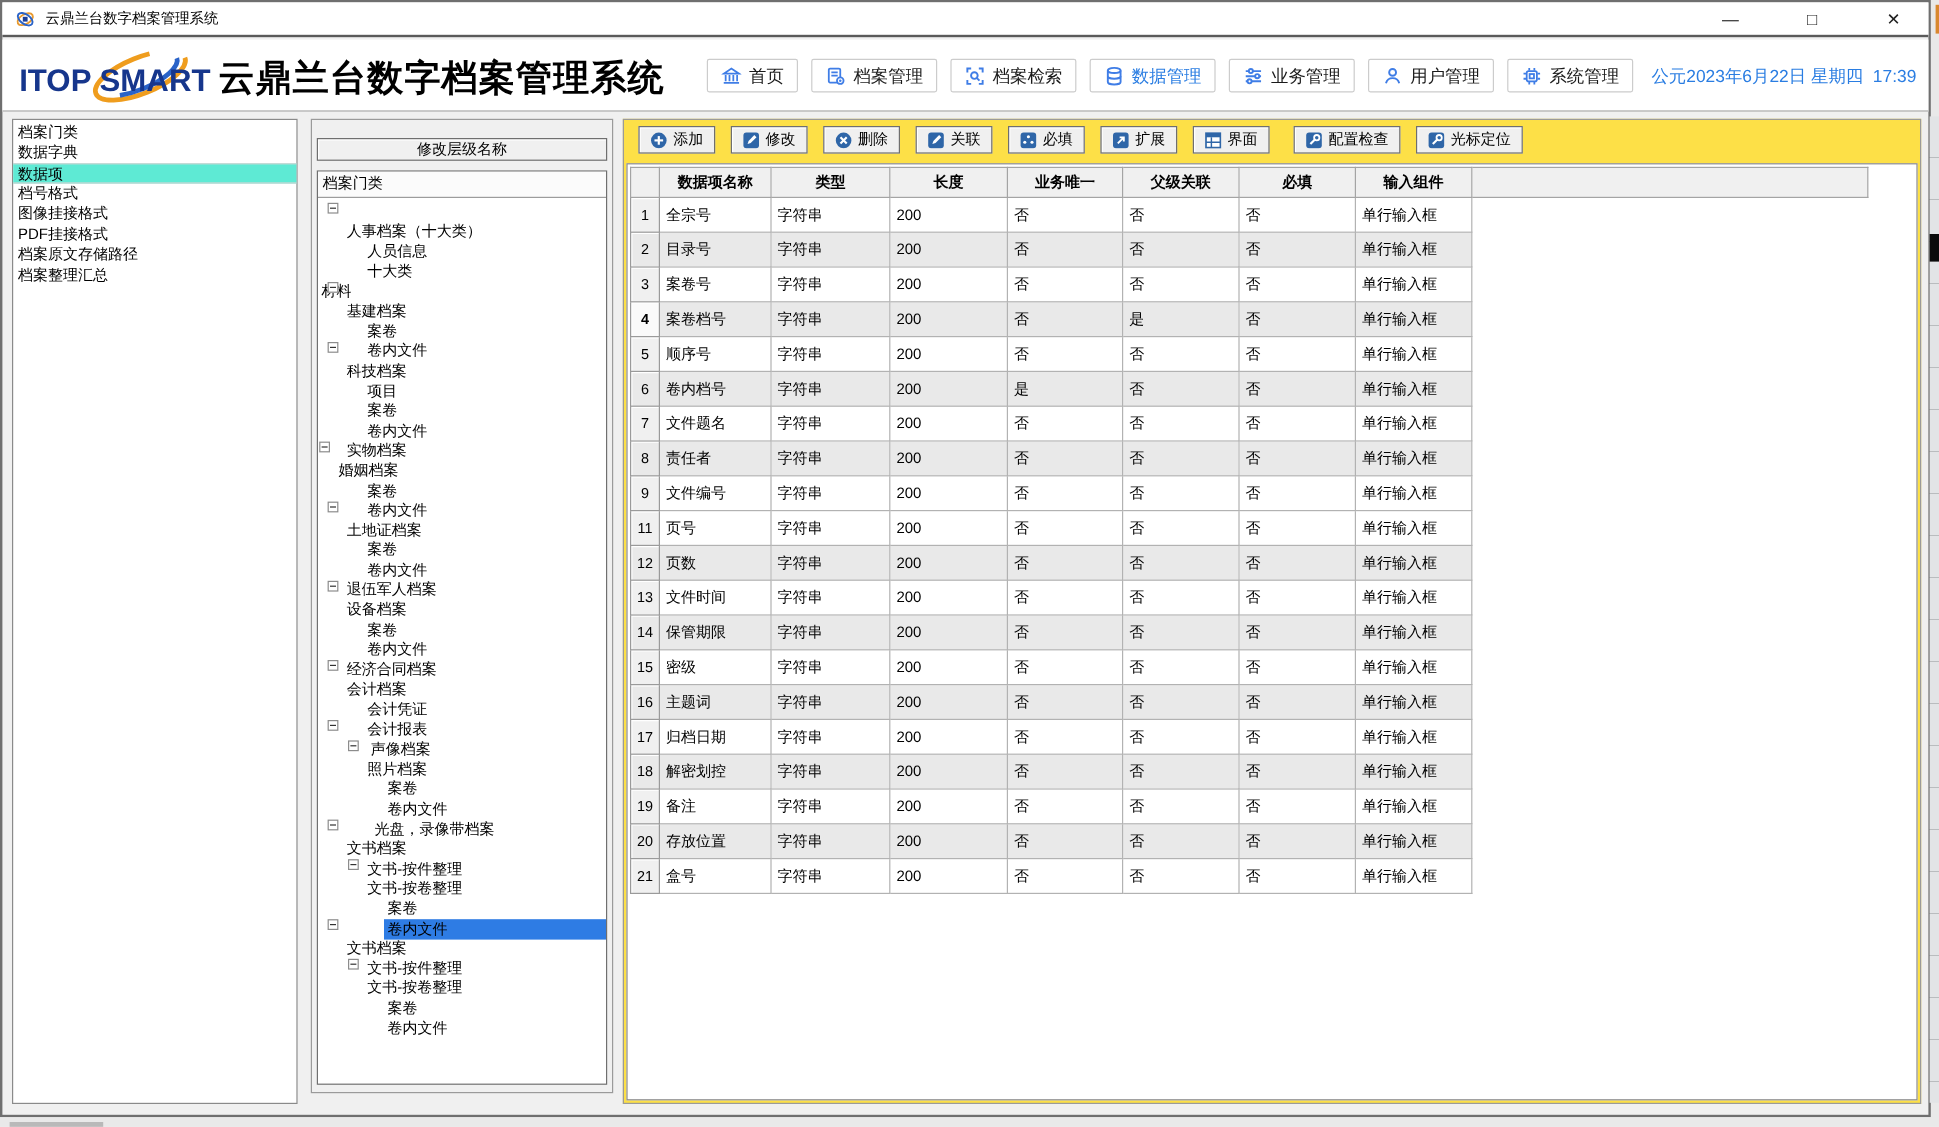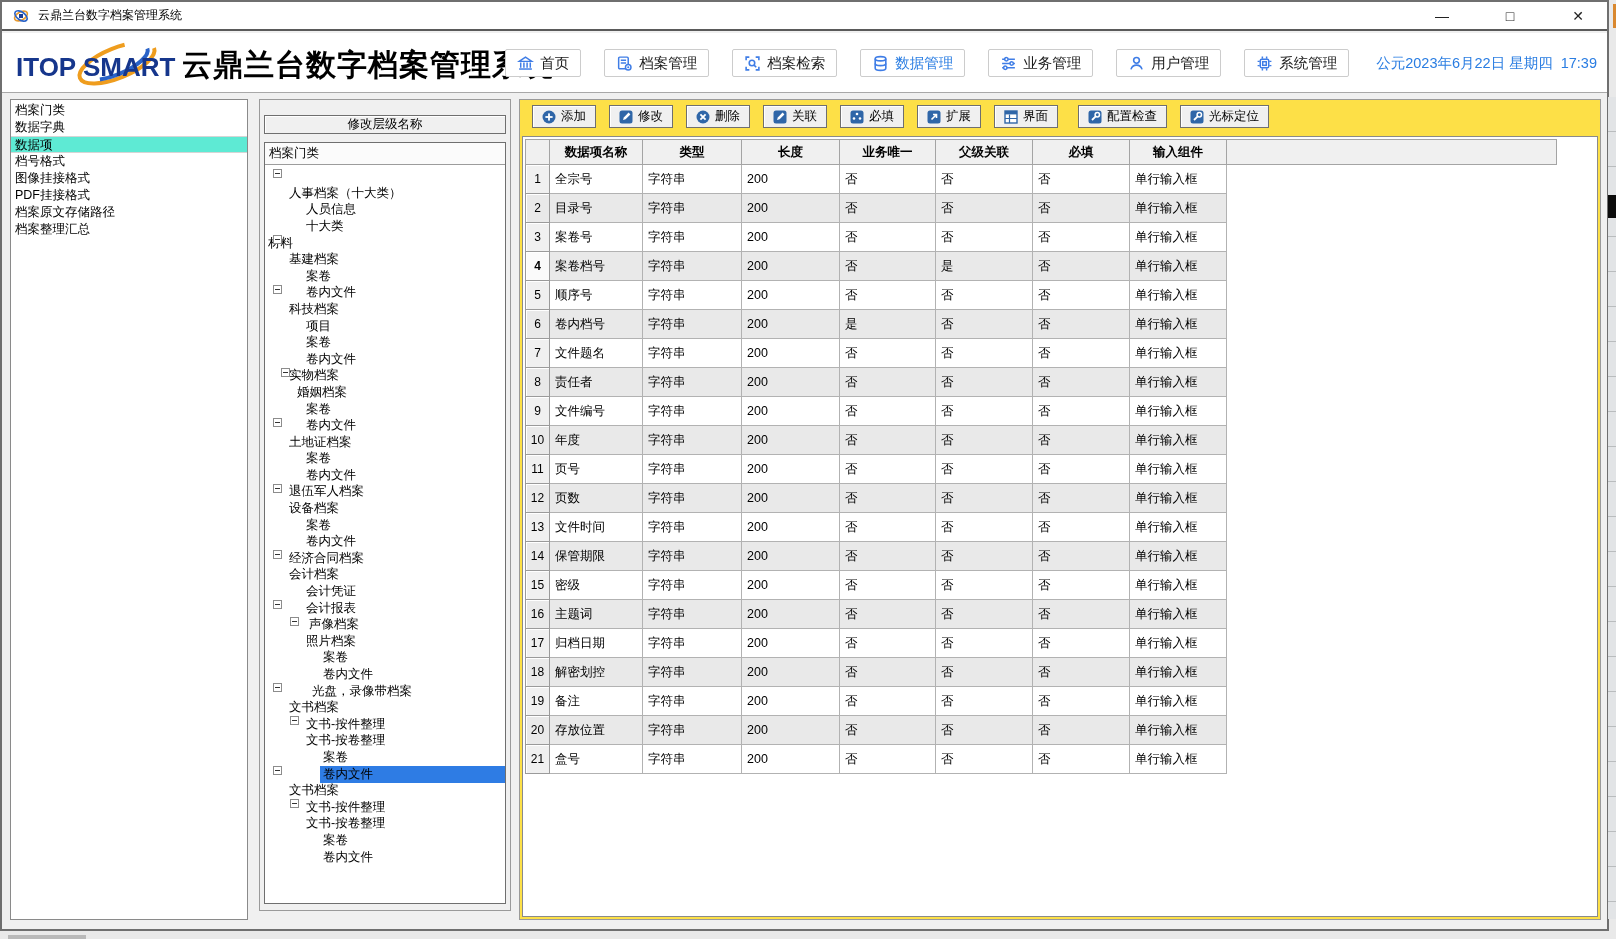--- a/index.html
+++ b/index.html
@@ -12,21 +12,21 @@
   .titlebar { position:absolute; left:0; top:0; right:0; height:29px; background:#ffffff; border-bottom:2px solid #5a5a5a; display:flex; align-items:center; }
   .titlebar .app-icon { margin:0 8px 0 10px; width:18px; height:18px; }
   .titlebar .wtitle { font-size:12px; color:#000; }
   .win-controls { position:absolute; right:18px; top:0; height:29px; display:flex; align-items:center; gap:46px; }
   .win-btn { width:22px; text-align:center; font-size:14px; color:#222; cursor:default; line-height:29px; }
 
   
   .header { position:absolute; left:0; top:31px; right:0; height:60px; background:#fff; border-bottom:1px solid #a8a8a8; }
   .logo { position:absolute; left:12px; top:6px; }
   .app-title { position:absolute; left:180px; top:12px; font-size:30px; font-weight:bold; letter-spacing:1px; color:#000; }
-  .nav-wrap { position:absolute; right:10px; top:16px; display:flex; align-items:center; gap:23px; }
+  .nav-wrap { position:absolute; right:10px; top:16px; display:flex; align-items:center; gap:11px; }
   .nav-btn { height:28px; padding:0 11px; background:#fff; border:1px solid #cccccc; border-radius:2px; display:flex; align-items:center; gap:6px; font-size:14.5px; color:#1a1a1a; cursor:default; }
   .nav-btn svg { width:17px; height:17px; }
   .nav-btn.active { color:#2a7de2; }
   .datetime { font-size:14.5px; color:#2a7de2; white-space:nowrap; margin-left:4px; }
   .datetime .time { margin-left:8px; }
 
   
   .left-panel { position:absolute; left:8px; top:97px; width:238px; height:821px; background:#fff; border:1px solid #8a8a8a; padding-top:2px; }
   .side-item { height:17px; line-height:17px; font-size:12.5px; padding-left:4px; cursor:default; }
   .side-item.selected { background:#5eead4; border-top:1px solid #d5d5d5; border-bottom:1px solid #d5d5d5; }
@@ -219,21 +219,21 @@
           </div>
           <div class="tree-row" style="padding-left: 38px;">
             <span class="tree-label">案卷</span>
           </div>
           <div class="tree-row" style="padding-left: 38px;">
             <span class="tree-label">卷内文件</span>
           </div>
           <div class="tree-row" style="padding-left: 21px;">
             <span class="tree-label">实物档案</span>
           </div>
-          <div class="tree-row" style="padding-left: 16px;">
+          <div class="tree-row" style="padding-left: 1px;">
             <span class="tbox"></span>
             <span class="tree-label">婚姻档案</span>
           </div>
           <div class="tree-row" style="padding-left: 38px;">
             <span class="tree-label">案卷</span>
           </div>
           <div class="tree-row" style="padding-left: 38px;">
             <span class="tree-label">卷内文件</span>
           </div>
           <div class="tree-row" style="padding-left: 8px;">
@@ -536,31 +536,20 @@
               <td class="num">9</td>
               <td>文件编号</td>
               <td>字符串</td>
               <td>200</td>
               <td>否</td>
               <td>否</td>
               <td>否</td>
               <td>单行输入框</td>
               <td class="trail"></td>
             </tr>
-            <tr class="even">
-              <td class="num">10</td>
-              <td>年度</td>
-              <td>字符串</td>
-              <td>200</td>
-              <td>否</td>
-              <td>否</td>
-              <td>否</td>
-              <td>单行输入框</td>
-              <td class="trail"></td>
-            </tr>
             <tr class="odd">
               <td class="num">11</td>
               <td>页号</td>
               <td>字符串</td>
               <td>200</td>
               <td>否</td>
               <td>否</td>
               <td>否</td>
               <td>单行输入框</td>
               <td class="trail"></td>

